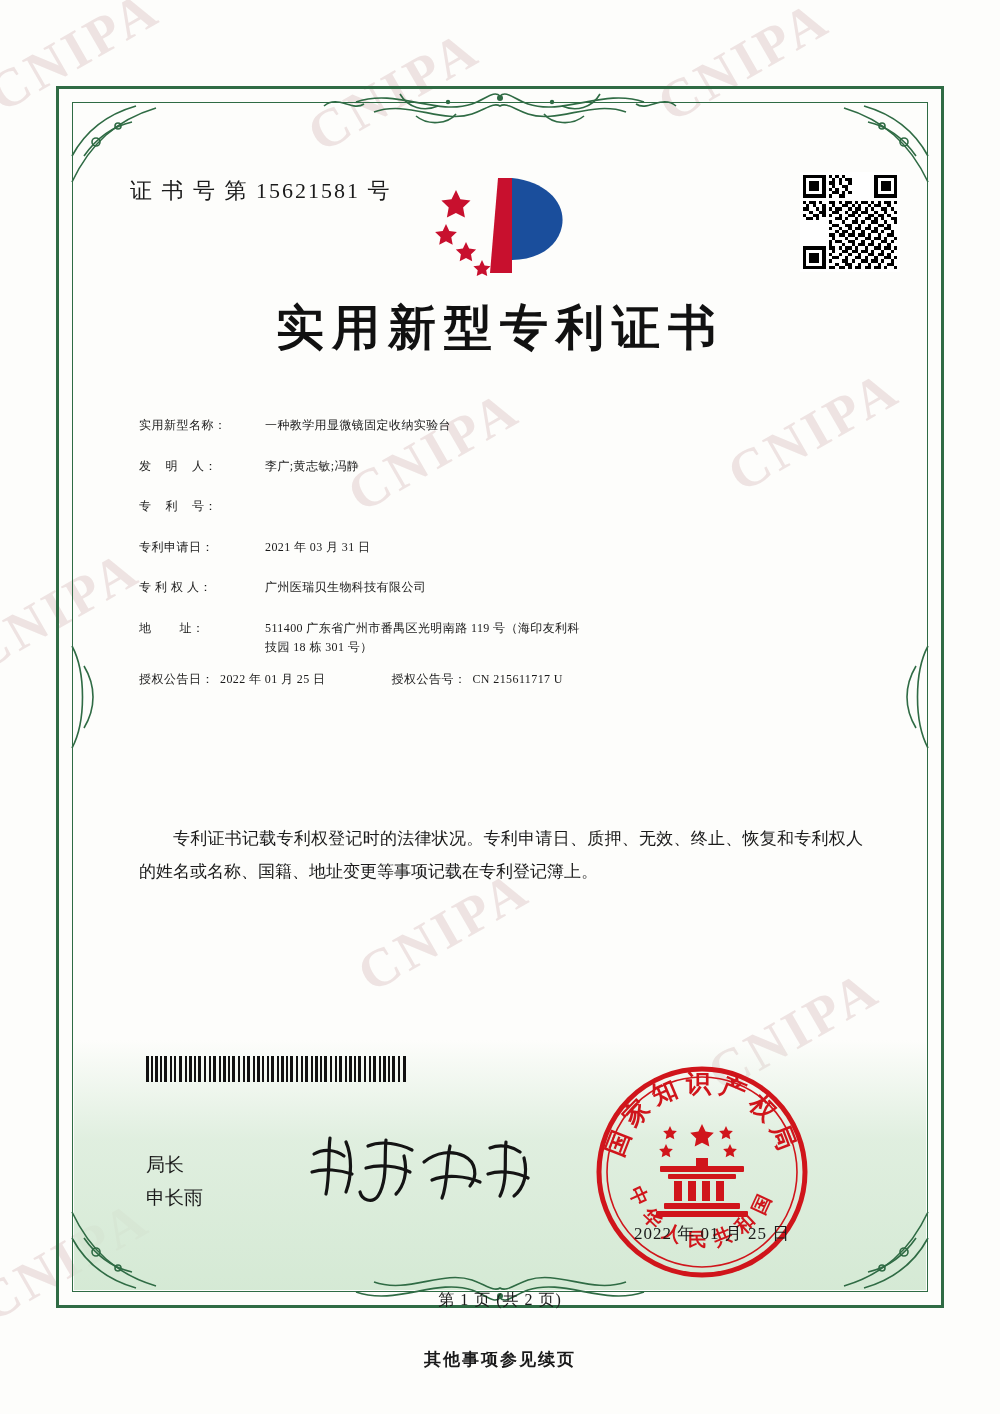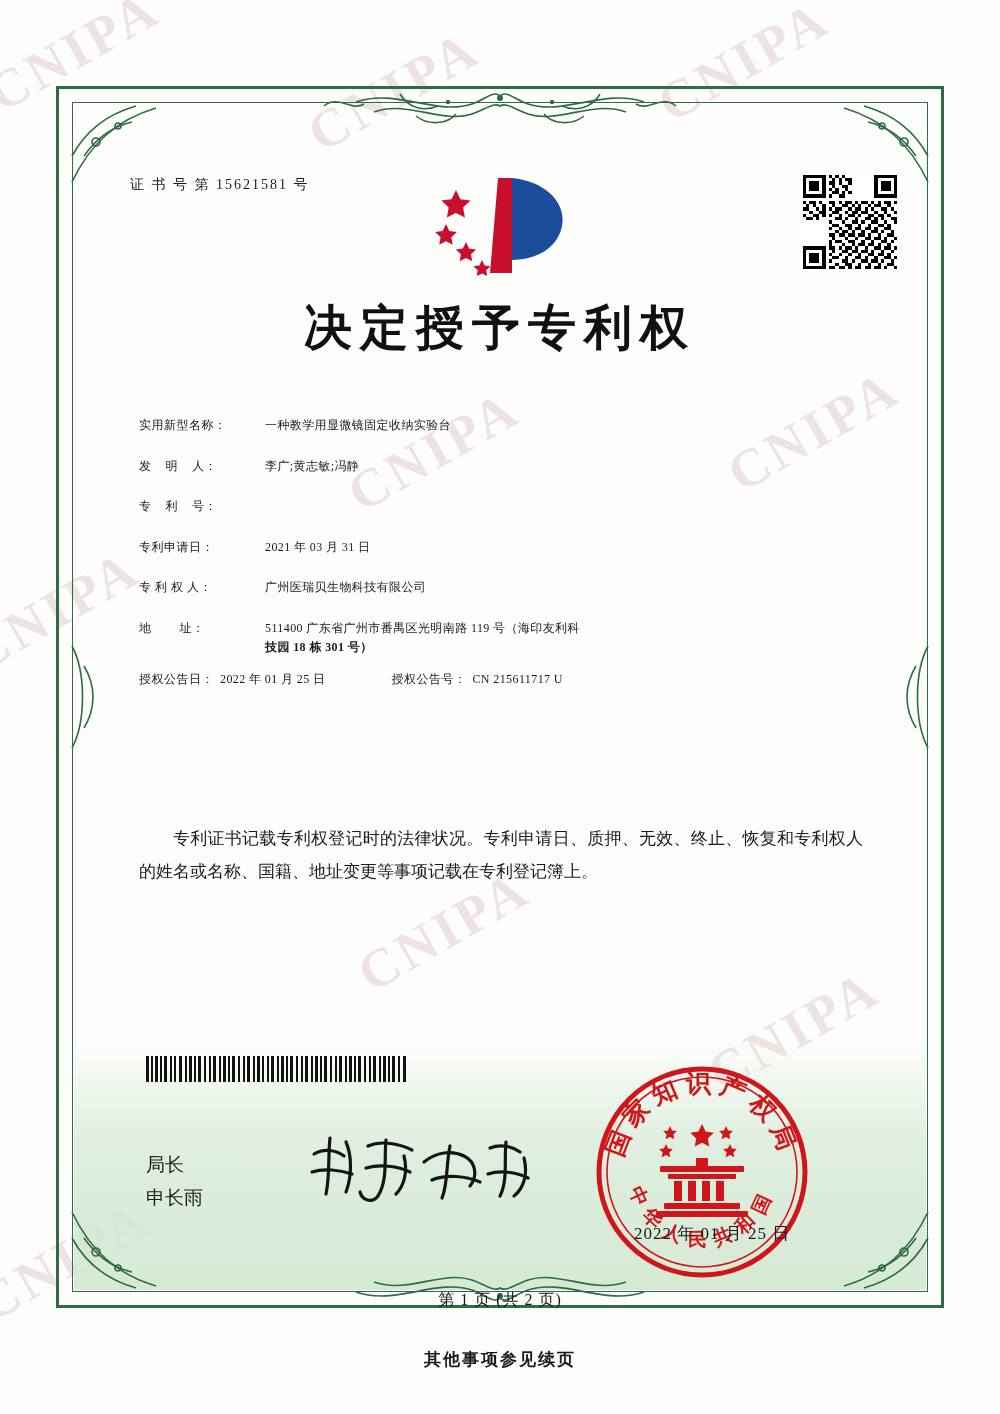--- a/index.html
+++ b/index.html
@@ -76,21 +76,21 @@
     width: 852px;
     height: 250px;
     background: linear-gradient(180deg, rgba(228,240,228,0.0) 0%, rgba(214,234,214,0.75) 40%, rgba(206,230,206,0.85) 100%);
   }
 
   
   .cert-no {
     position: absolute;
     left: 130px;
     top: 176px;
-    font-size: 14px;
+    font-size: 22px;
     letter-spacing: 2px;
     white-space: nowrap;
   }
   .qr {
     position: absolute;
     left: 800px;
     top: 172px;
     width: 100px;
     height: 100px;
     background: #fff;
@@ -135,21 +135,21 @@
     width: 126px;
     flex: 0 0 126px;
     white-space: pre;
     letter-spacing: 0.5px;
   }
   .row .val {
     flex: 1;
     letter-spacing: 0.4px;
   }
   .row.addr { margin-bottom: 14px; }
-  .row .val .line2 { display: block; padding-left: 0; font-weight: bold; }
+  .row .val .line2 { display: block; padding-left: 0; }
   .row-split {
     display: flex;
     margin-bottom: 14px;
   }
   .row-split .seg { display: flex; }
   .row-split .seg.s2 { margin-left: 66px; }
   .row-split .lbl2 { white-space: pre; letter-spacing: 0.5px; }
   .row-split .val2 { margin-left: 6px; letter-spacing: 0.4px; }
 
   
@@ -346,21 +346,21 @@
       <path d="M8 22h2v1h-2zM11 22h1v1h-1zM13 22h2v1h-2zM16 22h1v1h-1zM19 22h1v1h-1zM22 22h2v1h-2zM25 22h2v1h-2zM28 22h1v1h-1z"></path>
       <path d="M9 23h1v1h-1zM12 23h2v1h-2zM15 23h2v1h-2zM18 23h2v1h-2zM21 23h1v1h-1zM24 23h1v1h-1zM27 23h1v1h-1z"></path>
       <path d="M8 24h1v1h-1zM11 24h1v1h-1zM14 24h1v1h-1zM17 24h1v1h-1zM20 24h2v1h-2zM23 24h2v1h-2zM26 24h1v1h-1z"></path>
       <path d="M9 25h2v1h-2zM13 25h1v1h-1zM16 25h2v1h-2zM19 25h1v1h-1zM22 25h1v1h-1zM25 25h2v1h-2zM28 25h1v1h-1z"></path>
       <path d="M8 26h1v1h-1zM12 26h2v1h-2zM15 26h1v1h-1zM18 26h2v1h-2zM21 26h2v1h-2zM24 26h1v1h-1zM27 26h1v1h-1z"></path>
       <path d="M10 27h1v1h-1zM13 27h2v1h-2zM17 27h1v1h-1zM20 27h1v1h-1zM23 27h1v1h-1zM26 27h2v1h-2z"></path>
       <path d="M8 28h2v1h-2zM11 28h2v1h-2zM14 28h1v1h-1zM16 28h2v1h-2zM19 28h2v1h-2zM22 28h2v1h-2zM25 28h1v1h-1zM28 28h1v1h-1z"></path>
     </g>
   </svg>
 
-  <div class="title">决定授予专利权</div>
+  <div class="title">实用新型专利证书</div>
 
   <div class="fields">
 
     <div class="row">
       <div class="lbl">实用新型名称：</div>
       <div class="val">一种教学用显微镜固定收纳实验台</div>
     </div>
 
     <div class="row">
       <div class="lbl">发    明    人：</div>

